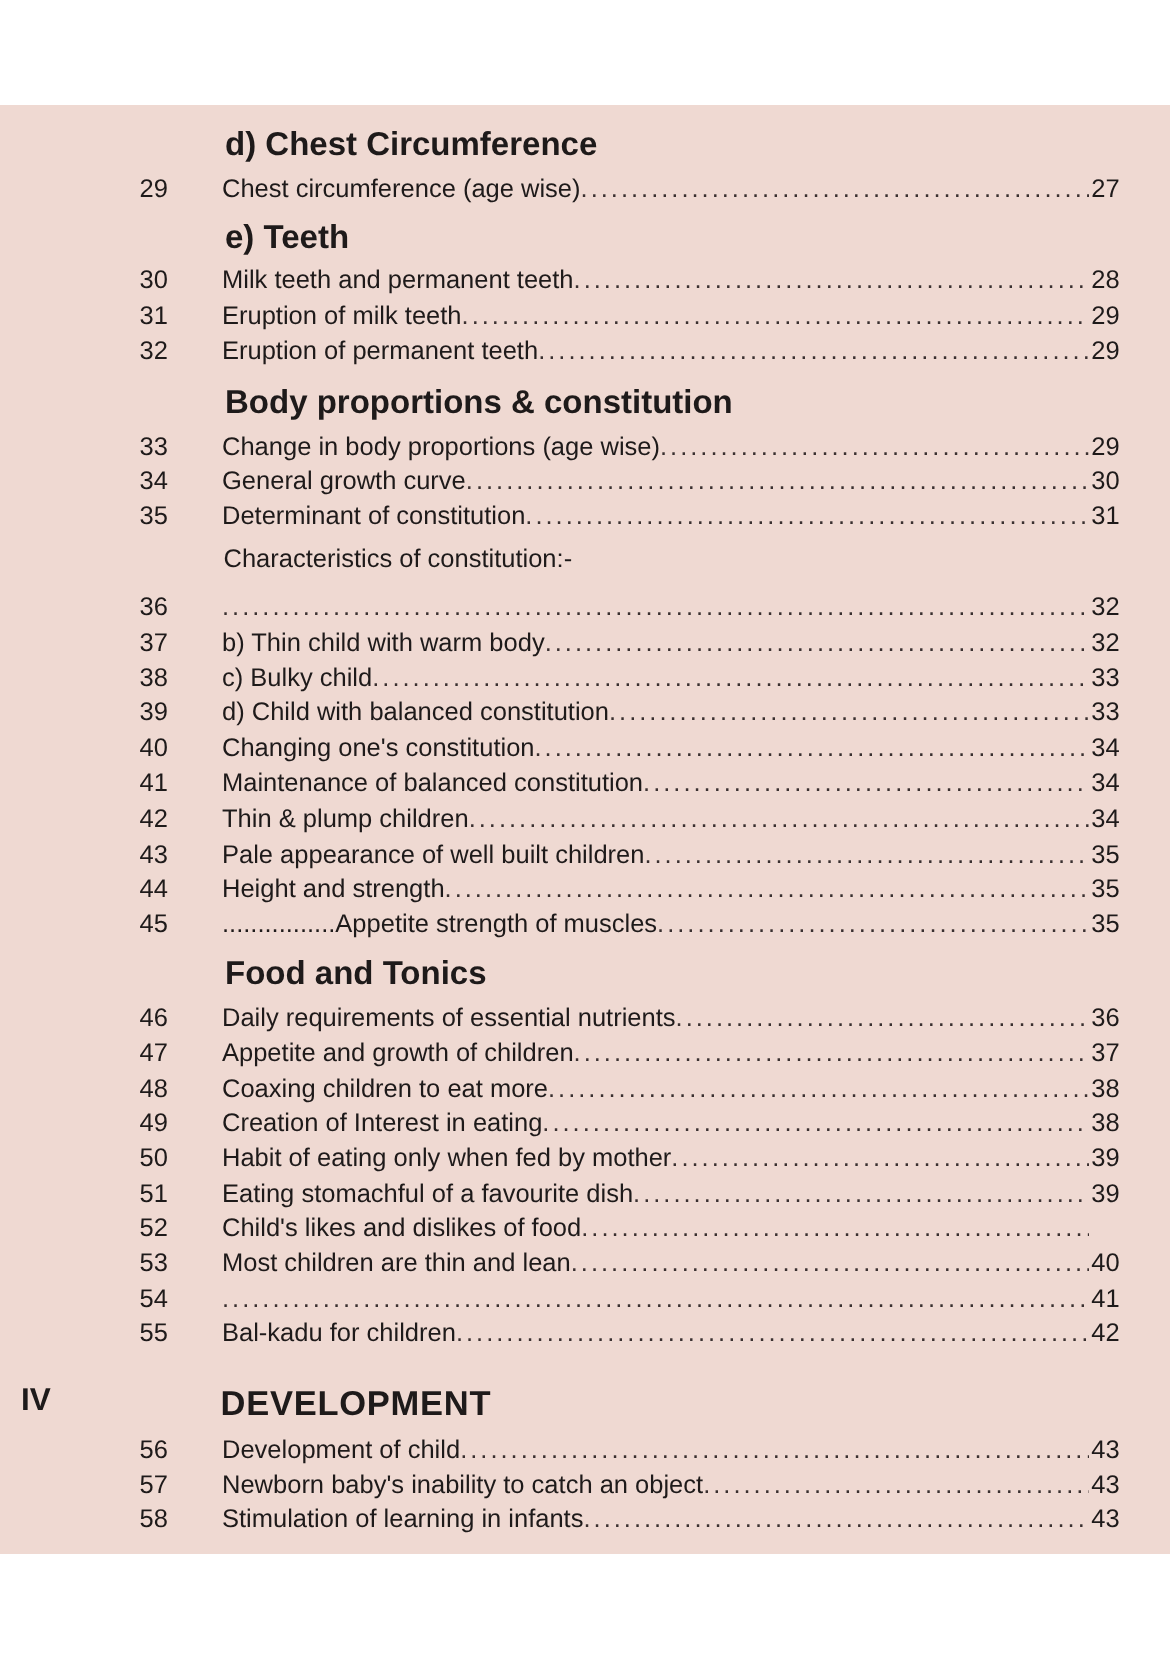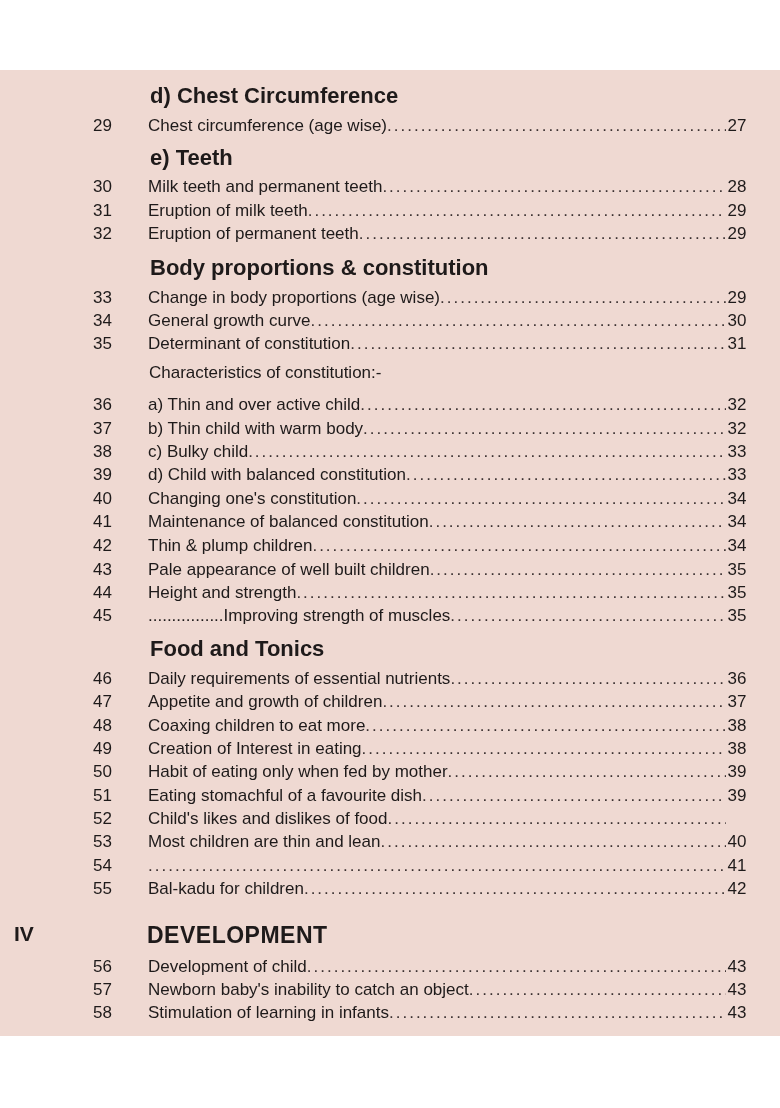--- a/index.html
+++ b/index.html
@@ -87,21 +87,20 @@
     <div class="entry">
       <span class="title">Determinant of constitution</span>
       <span class="dots"></span>
       <span class="page-no">31</span>
     </div>
   </div>
 
 <div class="row" style="top:393px">
     <span class="num">36</span>
     <div class="entry">
-      <span class="title">a) Thin and over active child</span>
       <span class="dots"></span>
       <span class="page-no">32</span>
     </div>
   </div>
 <div class="row" style="top:417px">
     <span class="num">37</span>
     <div class="entry">
       <span class="title">b) Thin child with warm body</span>
       <span class="dots"></span>
       <span class="page-no">32</span>
@@ -159,21 +158,21 @@
     <span class="num">44</span>
     <div class="entry">
       <span class="title">Height and strength</span>
       <span class="dots"></span>
       <span class="page-no">35</span>
     </div>
   </div>
 <div class="row" style="top:604px">
     <span class="num">45</span>
     <div class="entry">
-      <span class="title">................Improving strength of muscles</span>
+      <span class="title">................Appetite strength of muscles</span>
       <span class="dots"></span>
       <span class="page-no">35</span>
     </div>
   </div>
 
 <div class="row" style="top:667px">
     <span class="num">46</span>
     <div class="entry">
       <span class="title">Daily requirements of essential nutrients</span>
       <span class="dots"></span>

